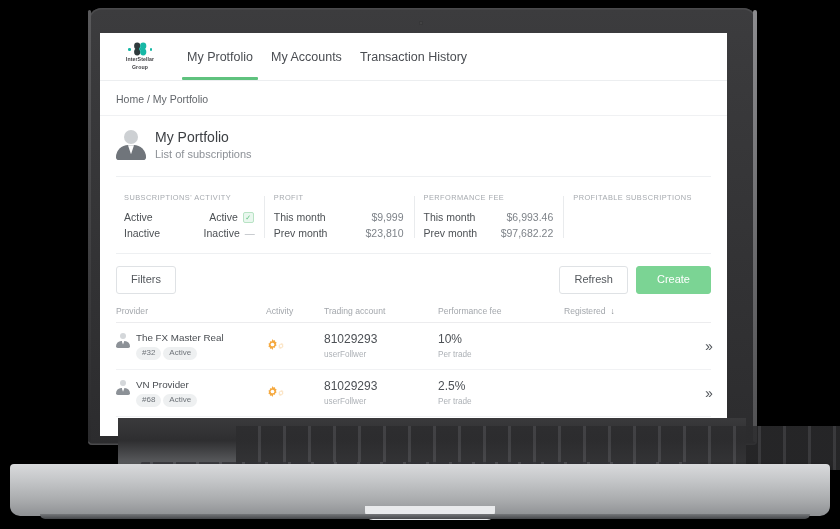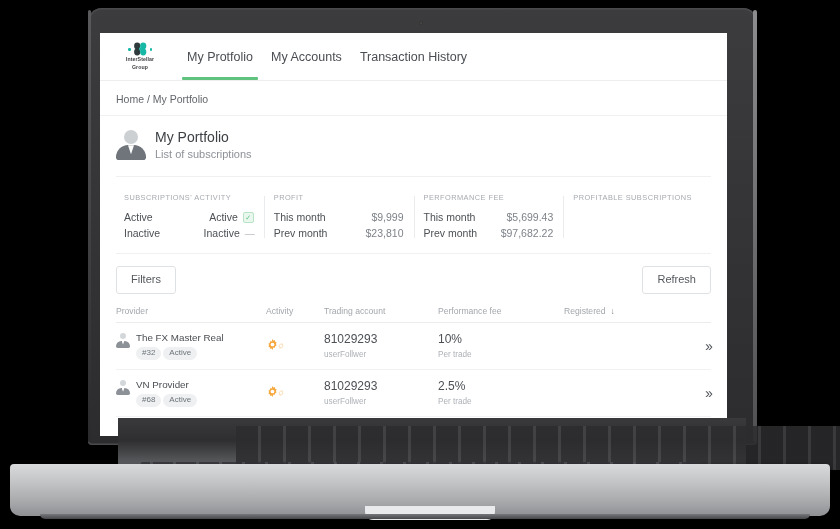--- a/index.html
+++ b/index.html
@@ -214,39 +214,40 @@
         <div class="stat-row">
           <span class="lbl">Prev month</span>
           <span class="val">$23,810</span>
         </div>
       </div>
 
       <div class="stat">
         <div class="stat-title">PERFORMANCE FEE</div>
         <div class="stat-row">
           <span class="lbl">This month</span>
-          <span class="val">$5,699.43</span>
+          <span class="val">$6,993.46</span>
         </div>
         <div class="stat-row">
           <span class="lbl">Prev month</span>
           <span class="val">$97,682.22</span>
         </div>
       </div>
 
       <div class="stat">
         <div class="stat-title">PROFITABLE SUBSCRIPTIONS</div>
       </div>
 
     </div>
     <div class="stats-rule"></div>
 
     <div class="toolbar">
       <div class="btn btn-outline">Filters</div>
       <div class="spacer"></div>
       <div class="btn btn-outline">Refresh</div>
+      <div class="btn btn-green">Create</div>
     </div>
 
     <div class="table">
 
       <div class="thead">
         <div class="c-prov">Provider</div>
         <div class="c-act">Activity</div>
         <div class="c-acct">Trading account</div>
         <div class="c-fee">Performance fee</div>
         <div class="c-reg">

